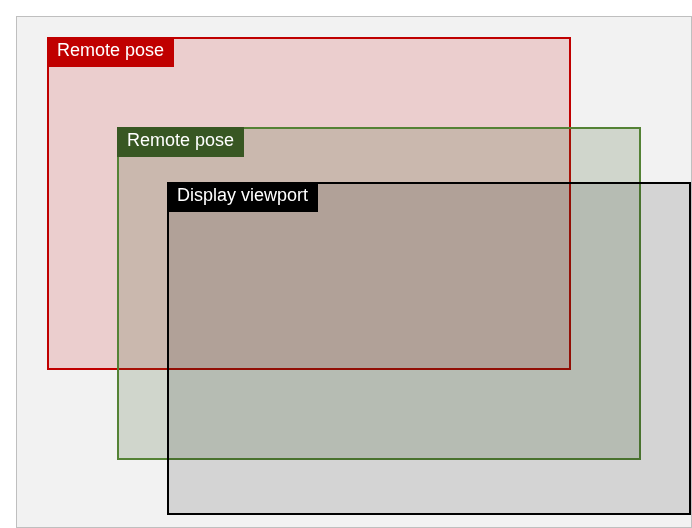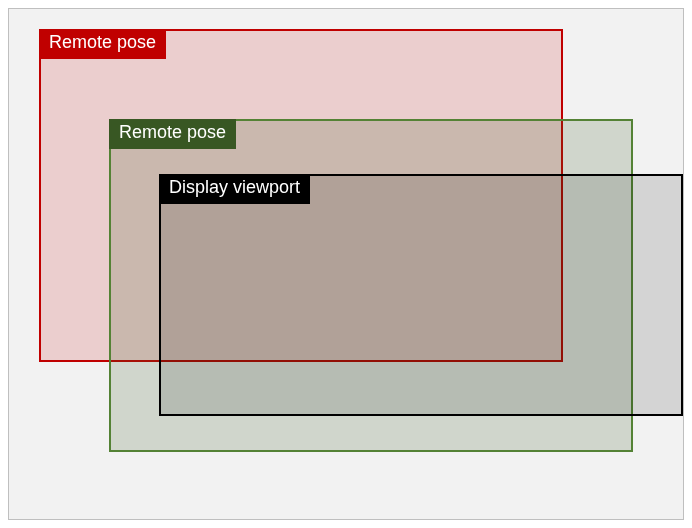--- a/index.html
+++ b/index.html
@@ -1,15 +1,15 @@
 <!DOCTYPE html>
 <html><head>
 <meta charset="utf-8">
 <style>
-  * { margin: 0; padding: 0; box-sizing: border-box; }
+  * { margin: 0; padding: 8px; box-sizing: border-box; }
   body {
     width: 692px;
     height: 528px;
     background: #fff;
     font-family: "Segoe UI", Arial, sans-serif;
     position: relative;
   }
   .canvas {
     position: absolute;
     left: 8px;
@@ -51,21 +51,21 @@
     height: 333px;
     background: rgba(56, 87, 35, 0.18);
     border-color: #548235;
     z-index: 2;
   }
   .local .label { background: #385723; }
   .viewport {
     left: 150px;
     top: 165px;
     width: 524px;
-    height: 242px;
+    height: 333px;
     background: rgba(0, 0, 0, 0.12);
     border-color: #000;
     z-index: 3;
   }
   .viewport .label { background: #000; }
 </style>
 </head>
 <body>
 
 <div class="canvas">

